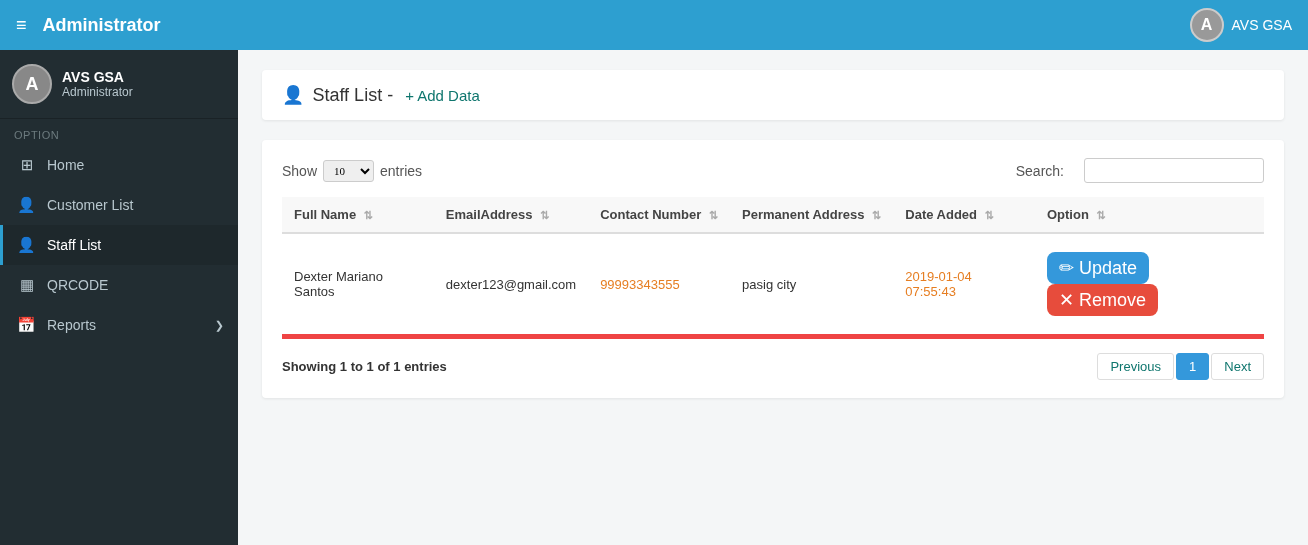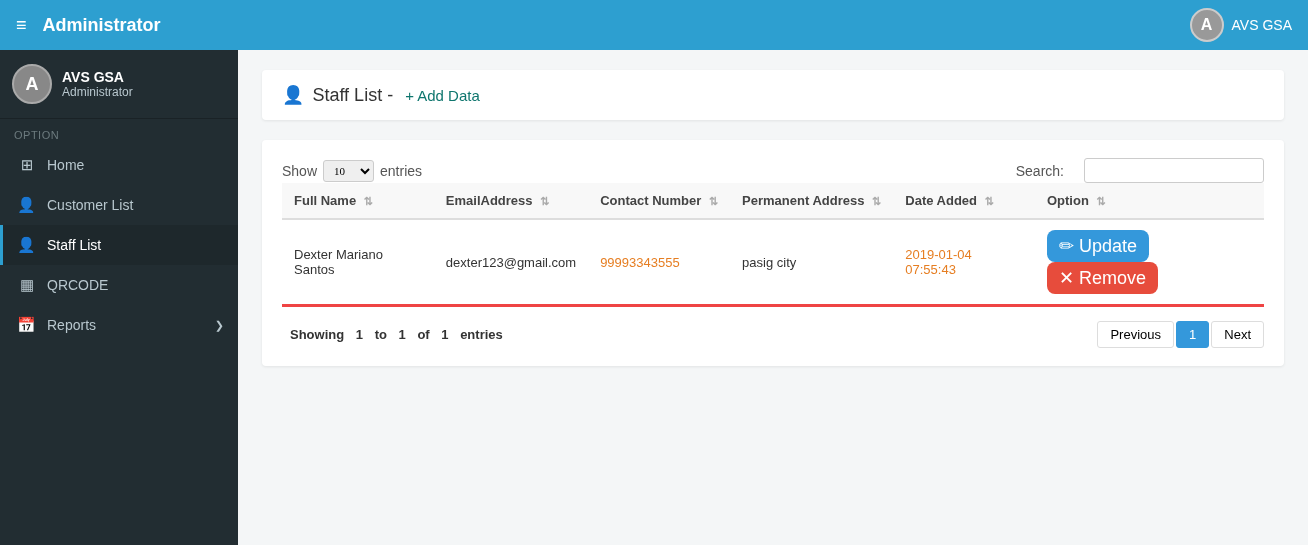--- a/index.html
+++ b/index.html
@@ -130,20 +130,21 @@
       background: white;
       border-radius: 4px;
       padding: 18px 20px;
       box-shadow: 0 1px 3px rgba(0,0,0,0.08);
     }
 
     .table-controls {
       display: flex;
       justify-content: space-between;
       align-items: center;
+      margin-bottom: 14px;
     }
     .show-entries { display: flex; align-items: center; gap: 6px; color: #555; }
     .show-entries select {
       padding: 3px 6px; border: 1px solid #ccc; border-radius: 3px; font-size: 11px; font-family: Liberation Serif, serif;
     }
     .search-box { display: flex; align-items: center; gap: 20px; color: #555; }
     .search-box input {
       padding: 4px 8px; border: 1px solid #ccc; border-radius: 3px; font-size: 13px; width: 180px;
     }
 
@@ -158,22 +159,22 @@
     }
     table th {
       padding: 10px 12px;
       text-align: left;
       color: #444;
       font-weight: 600;
       white-space: nowrap;
     }
     table th .sort-icon { color: #aaa; margin-left: 4px; font-size: 11px; }
     table td {
-      padding: 10px 12px;
-      border-bottom: 3px solid #ef4444;
+      padding: 18px 12px;
+      border-bottom: 5px solid #ef4444;
       color: #333;
       margin-top: 8px;
     }
     .contact-link { color: #e67e22; }
 
     .btn {
       padding: 5px 12px;
       border: none;
       border-radius: 8px;
       cursor: pointer;
@@ -185,31 +186,31 @@
     .btn-update { background: #3498db; color: white; }
     .btn-remove { background: #e74c3c; color: white; }
 
     .table-footer {
       display: flex;
       justify-content: space-between;
       align-items: center;
       margin-top: 14px;
     }
     .showing-info { color: #555; font-size: 13px; }
-    .showing-info span { color: #333; font-weight: bold; margin-left: 8px; }
+    .showing-info span { color: #333; font-weight: bold; }
 
     .pagination { display: flex; gap: 2px; align-items: center; }
     .pagination button {
       padding: 5px 12px;
       border: 1px solid #ddd;
       background: white;
       cursor: pointer;
       font-size: 13px;
       border-radius: 3px;
-      color: #000000;
+      color: #0f766e;
     }
     .pagination button.active {
       background: #3498db;
       color: white;
       border-color: #3498db;
     }
 
     .date-text { color: #e67e22; }
   </style>
 </head>

